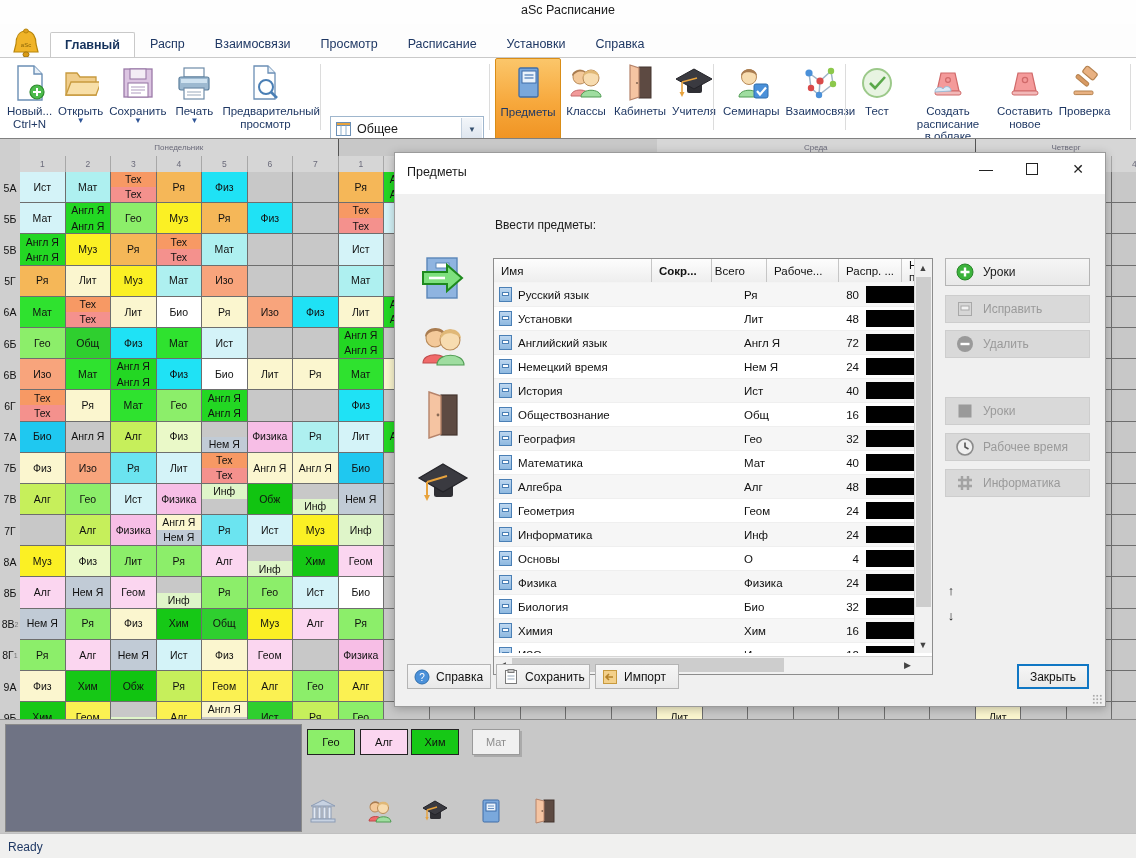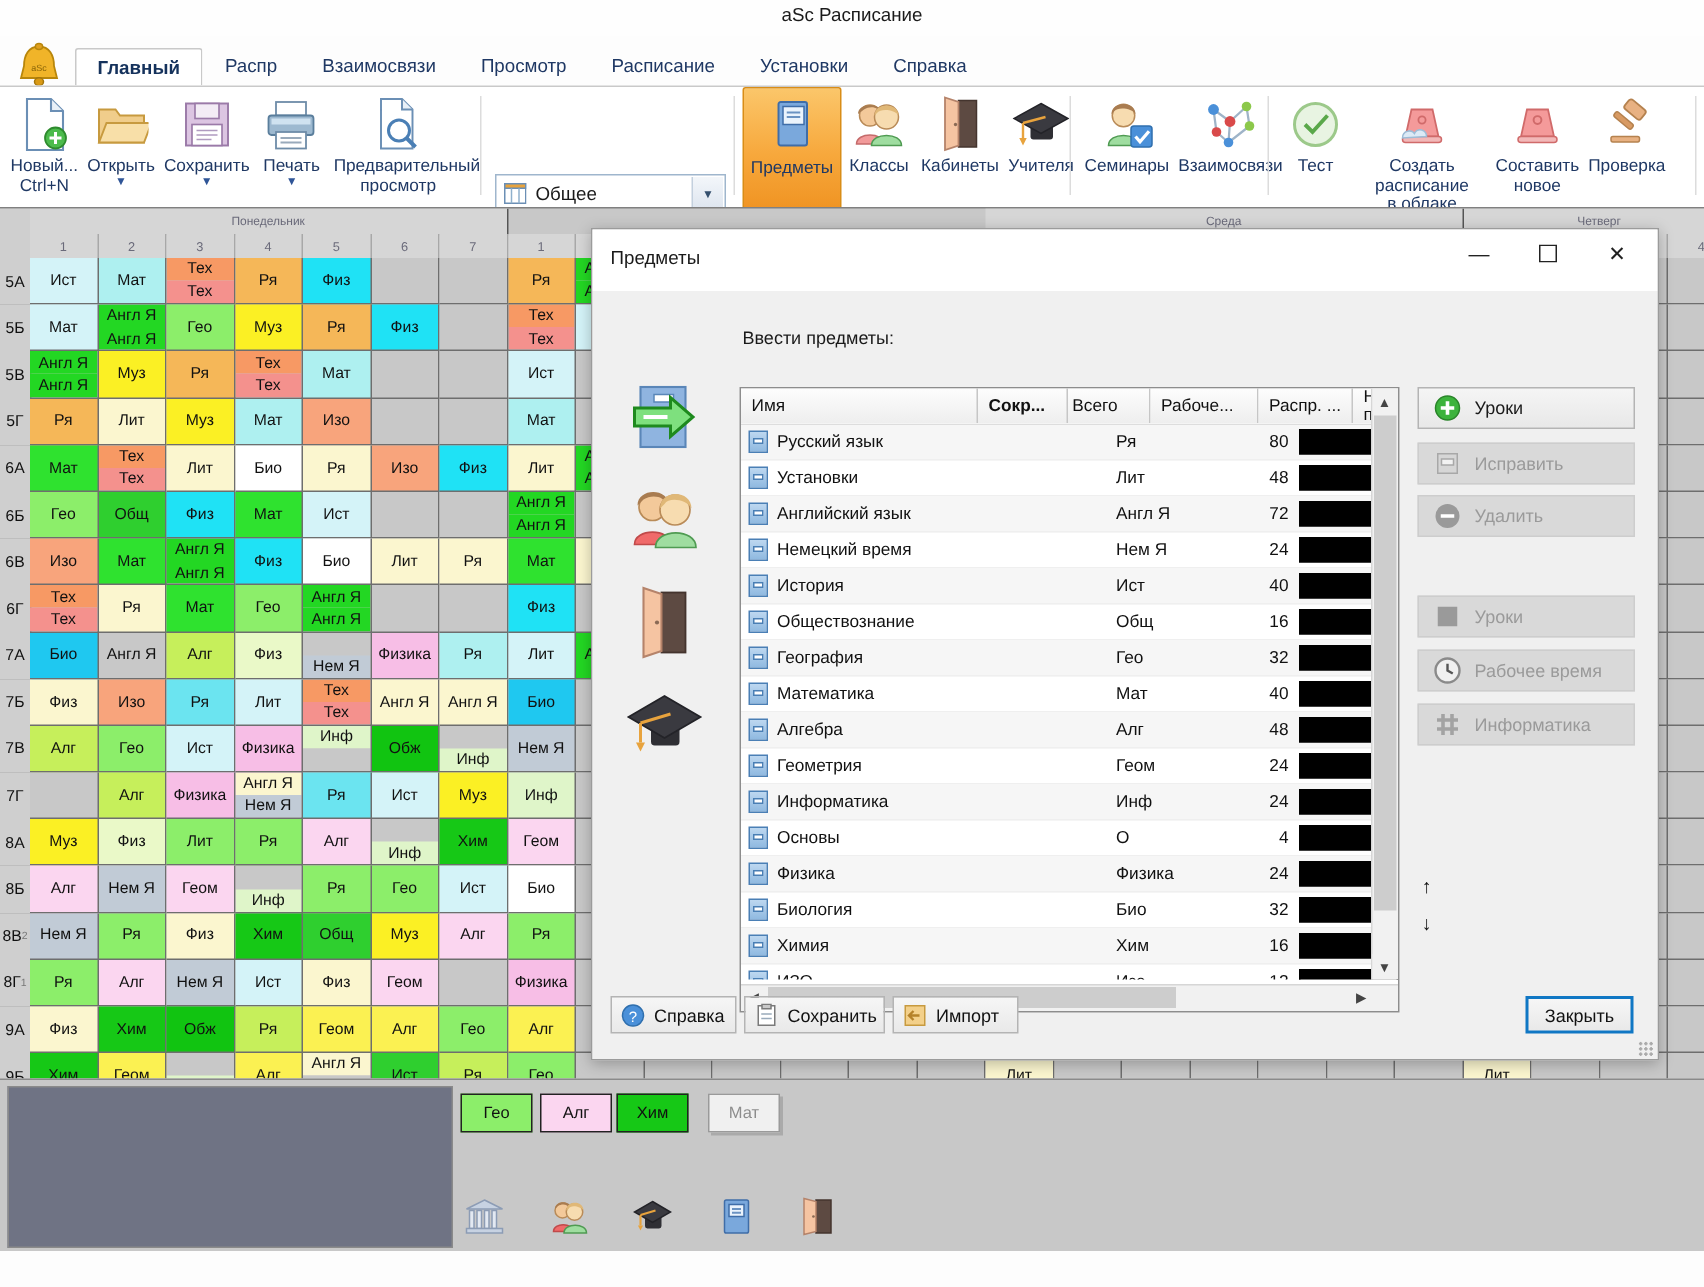--- a/index.html
+++ b/index.html
@@ -1373,20 +1373,23 @@
         <div class="bicon" style="left: 532px;">
           <svg width="26" height="26" viewBox="0 0 26 26">
             <rect x="12" y="2" width="10" height="22" fill="#5d4a42" stroke="#44342e"></rect>
             <path d="M4 1 L12 3 V23 L4 25z" fill="#f5c4a2" stroke="#b5836a"></path>
             <circle cx="10.3" cy="13" r="0.9" fill="#8a6a55"></circle>
           </svg>
         </div>
       </div>
   </div>
 
+  <div class="statusbar">
+    <span class="st">Ready</span>
+  </div>
 
   <div class="dialog">
     <div class="dlgtitlebar">
       <div class="dlgtitle">Предметы</div>
       <div class="wbtn" style="left:568px;">—</div>
       <div class="wbtn" style="left:614px;">
         <svg width="12" height="12" viewBox="0 0 12 12">
             <rect x="0.5" y="0.5" width="11" height="11" fill="none" stroke="#222"></rect>
           </svg>
       </div>

